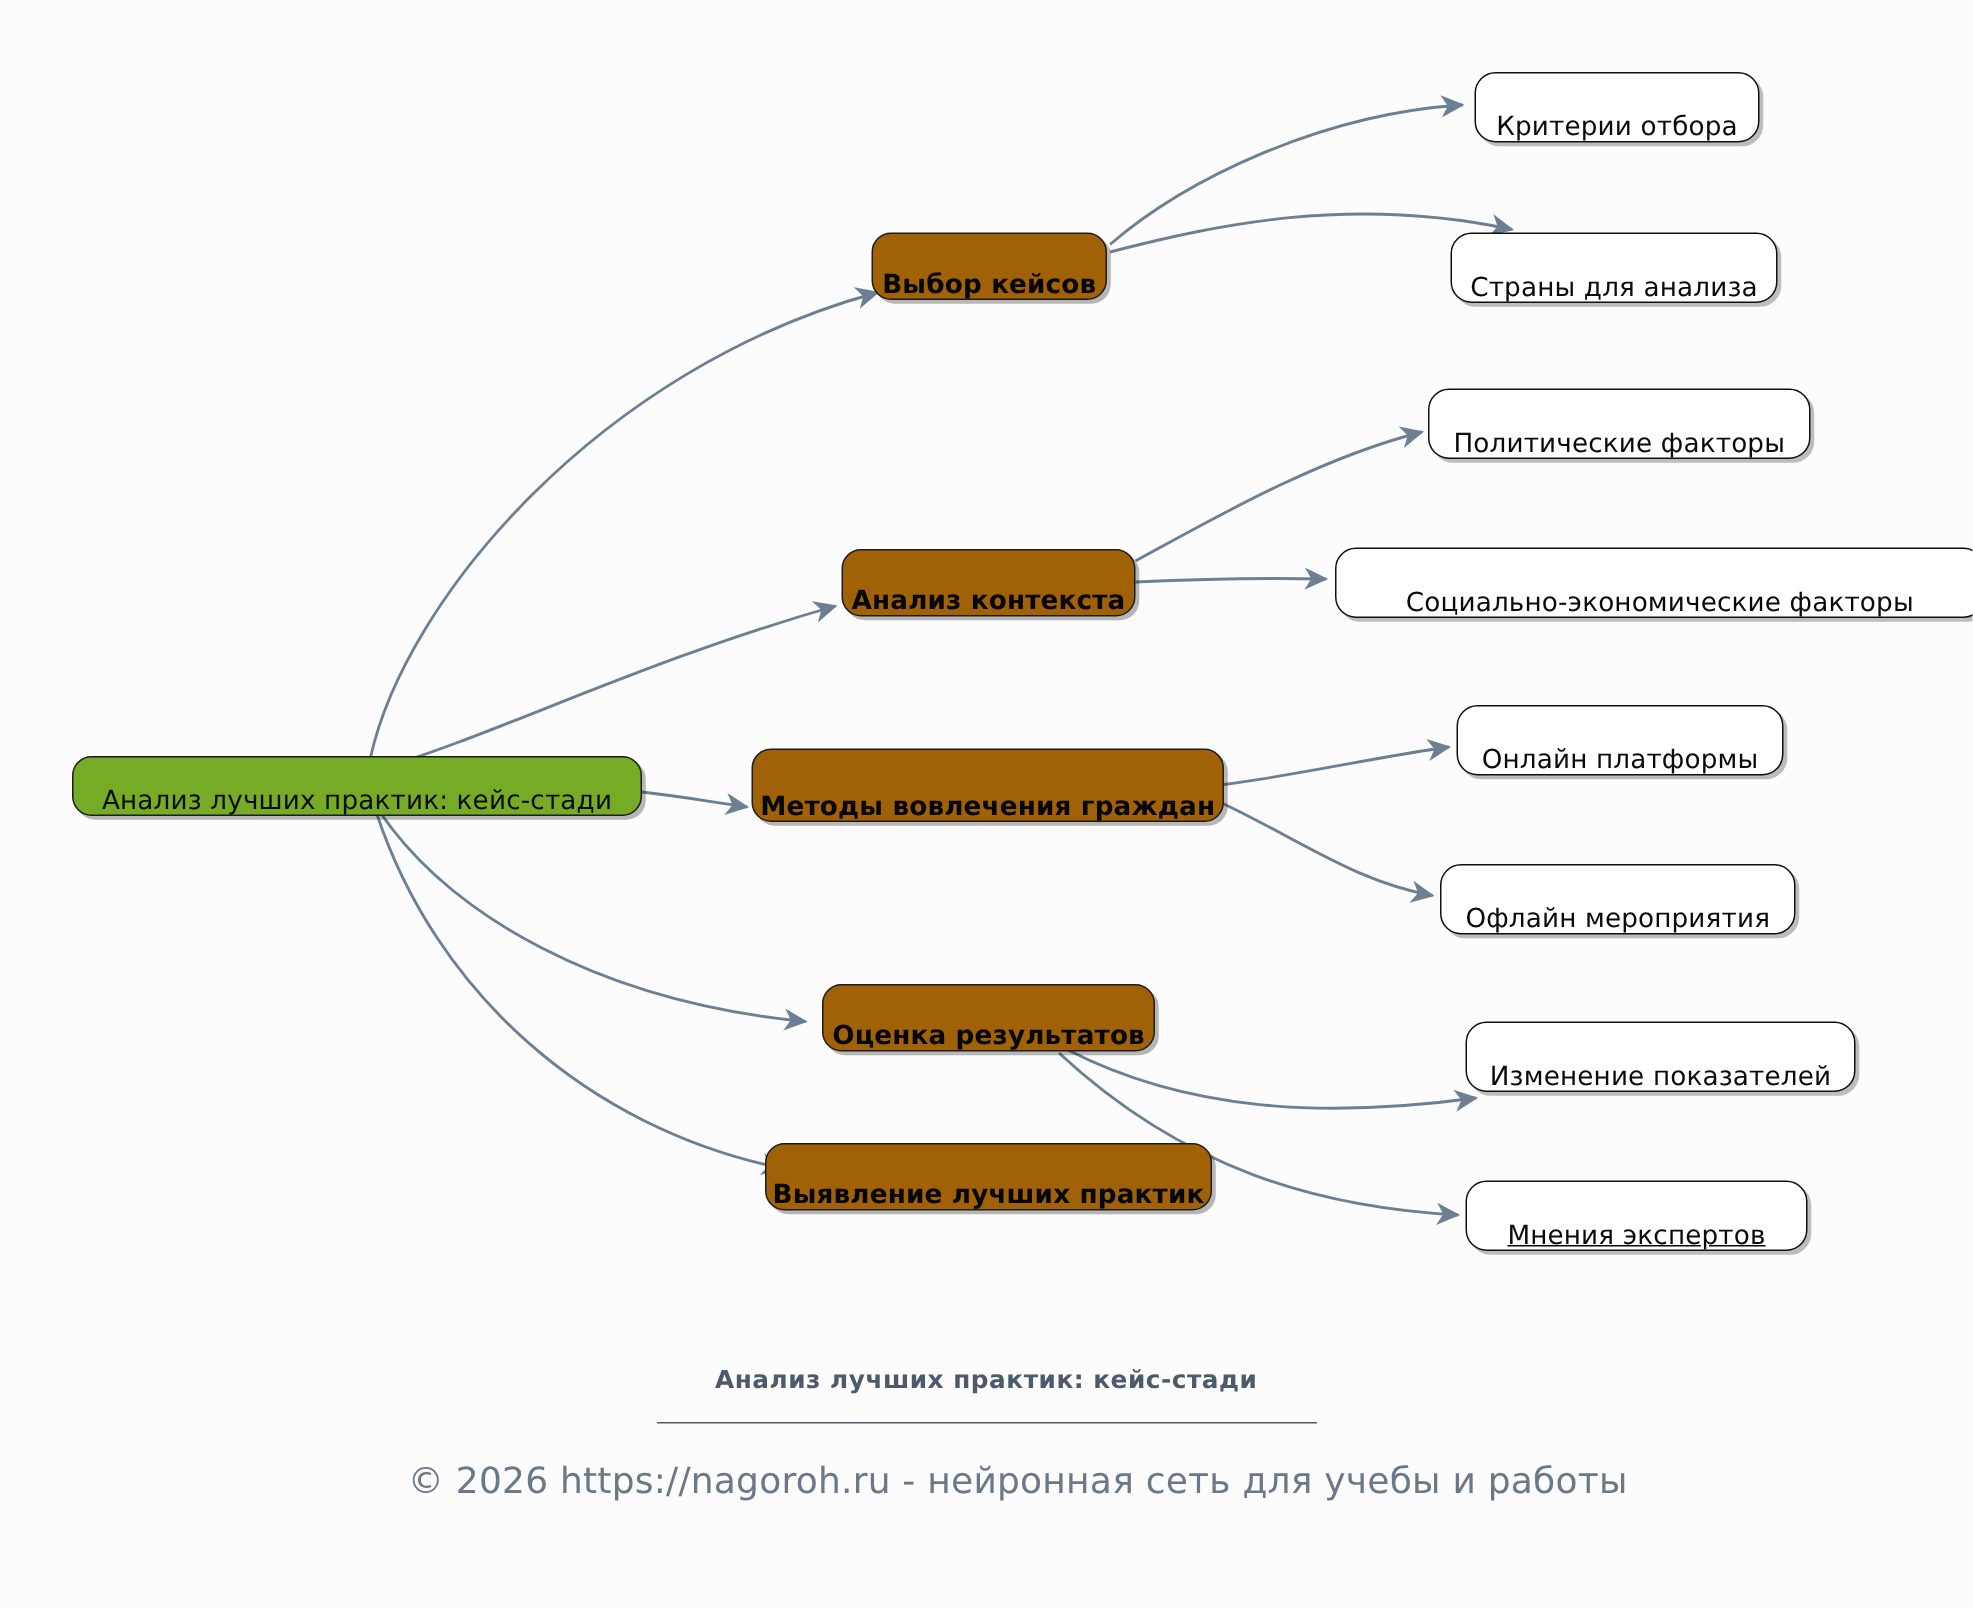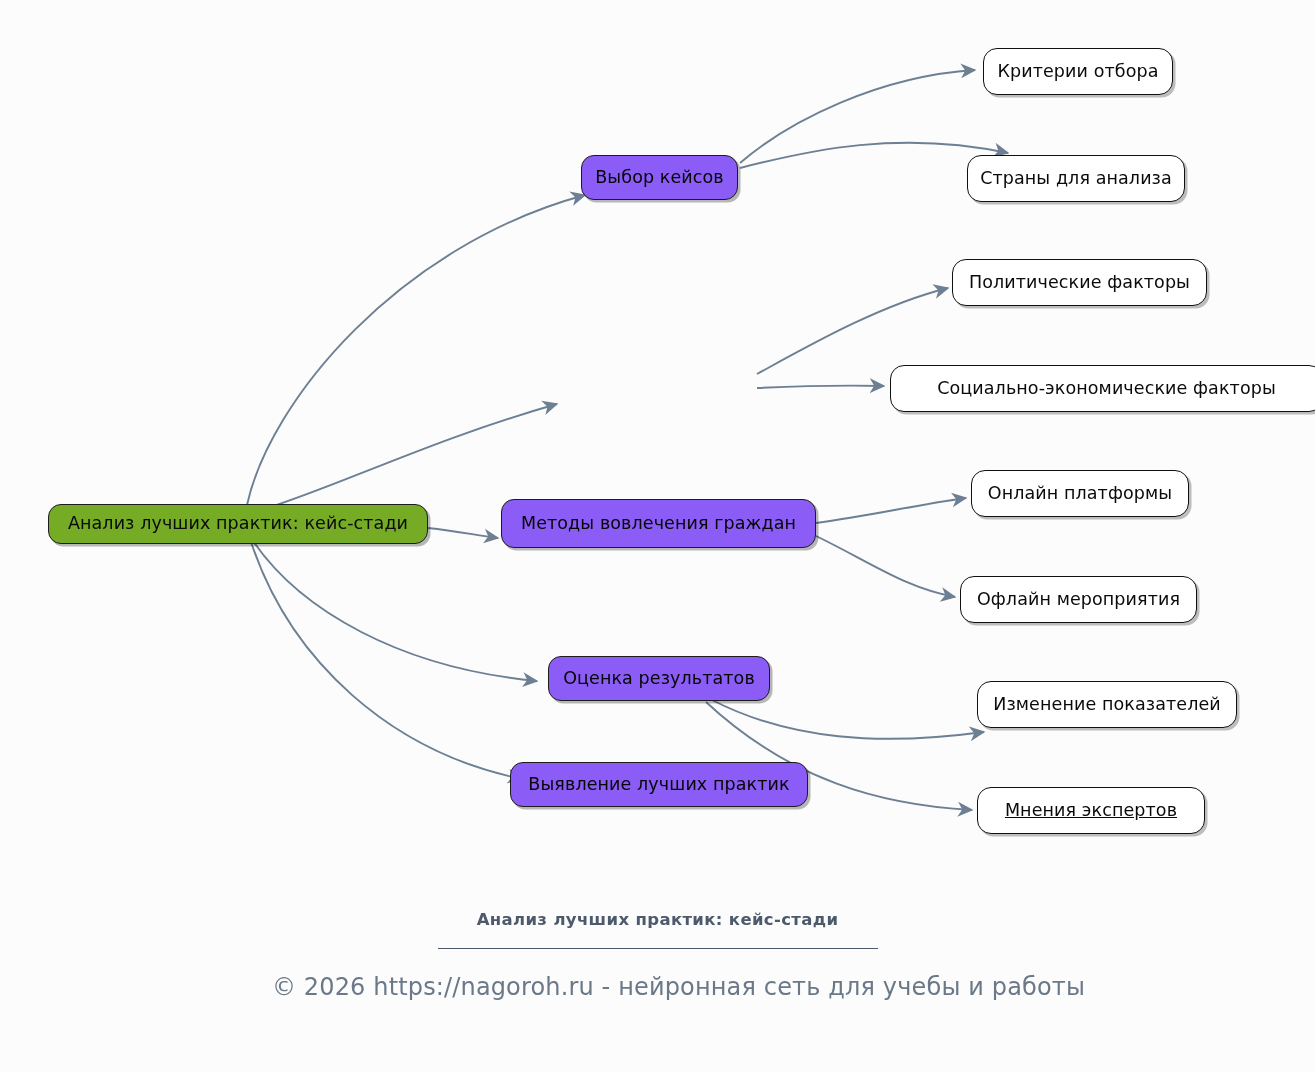--- a/index.html
+++ b/index.html
@@ -30,41 +30,42 @@
     top: 0;
     width: 1315px;
     height: 890px;
     pointer-events: none;
   }
 
   .node {
     position: absolute;
     box-sizing: border-box;
     display: flex;
-    align-items: center;
+    align-items: flex-end;
     justify-content: center;
     white-space: nowrap;
     border-radius: 13px;
     font-size: 17.5px;
     letter-spacing: 0.1px;
     line-height: 1;
   }
 
   .node-root {
     background: #76ab26;
     border: 1.6px solid #1c1c1c;
     color: #0a0a0a;
     box-shadow: 2.5px 2.5px 0 rgba(20,20,20,0.30);
   }
 
   .node-branch {
-    background: #8b5cf6;
+    background: #a16207;
     border: 1.6px solid #1c1c1c;
     color: #060606;
     box-shadow: 2.5px 2.5px 0 rgba(20,20,20,0.30);
+    font-weight: bold;
   }
 
   .node-leaf {
     background: #ffffff;
     border: 1.6px solid #101010;
     color: #0a0a0a;
     border-radius: 14px;
     box-shadow: 2.5px 2.5px 0 rgba(25,25,25,0.28);
   }
 
@@ -142,20 +143,23 @@
   </svg>
 
   <div class="node node-root" style="left:48px; top:504px; width:380px; height:40px;">
     <span>Анализ лучших практик: кейс-стади</span>
   </div>
 
   <div class="node node-branch" style="left:581px; top:155px; width:157px; height:45px;">
     <span>Выбор кейсов</span>
   </div>
 
+  <div class="node node-branch" style="left:561px; top:366px; width:196px; height:45px;">
+    <span>Анализ контекста</span>
+  </div>
 
   <div class="node node-branch" style="left:501px; top:499px; width:315px; height:49px;">
     <span>Методы вовлечения граждан</span>
   </div>
 
   <div class="node node-branch" style="left:548px; top:656px; width:222px; height:45px;">
     <span>Оценка результатов</span>
   </div>
 
   <div class="node node-branch" style="left:510px; top:762px; width:298px; height:45px;">

